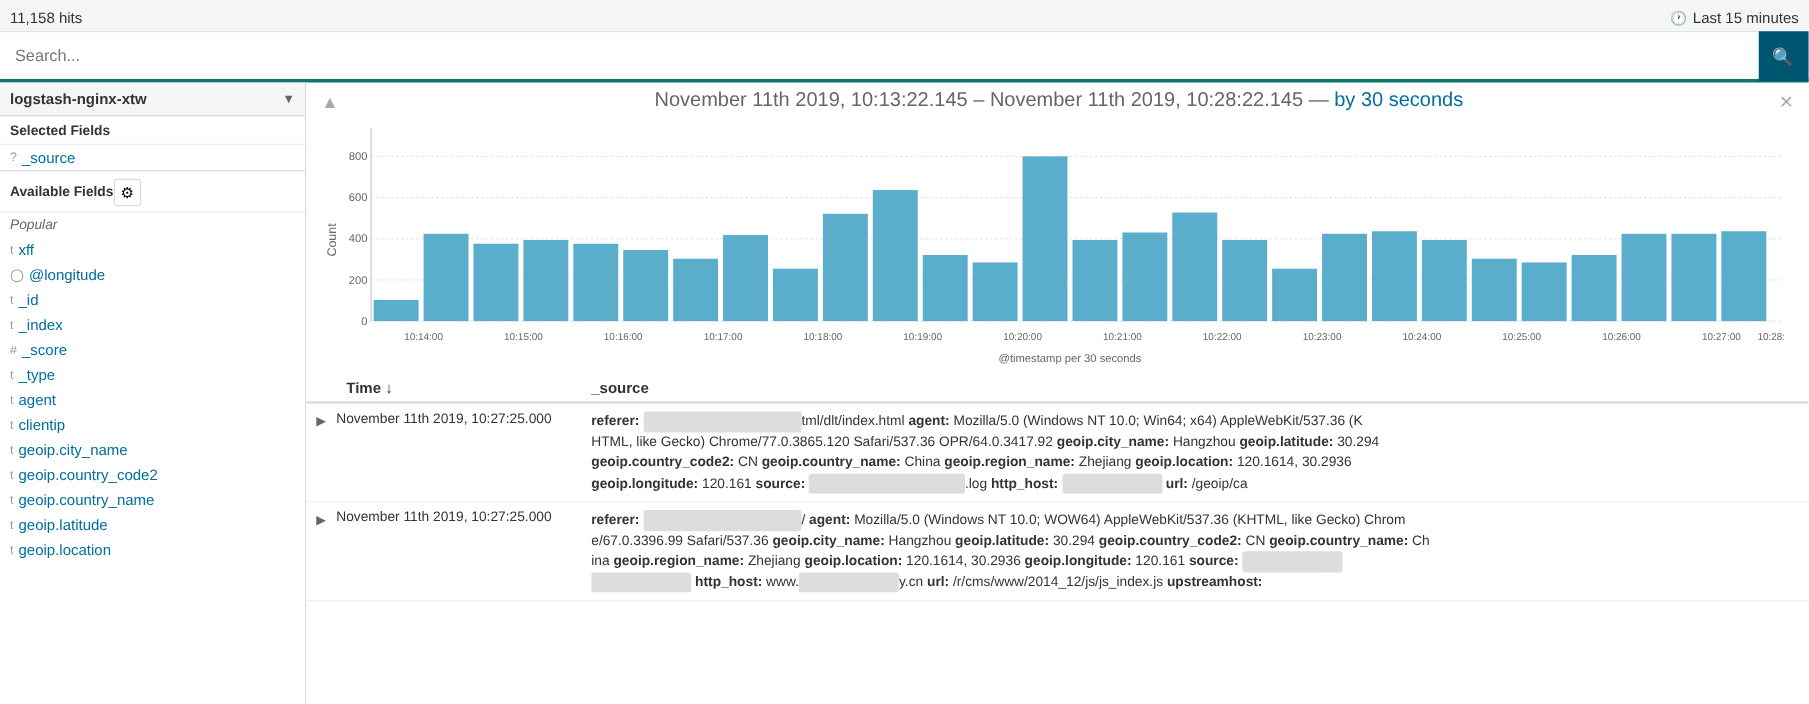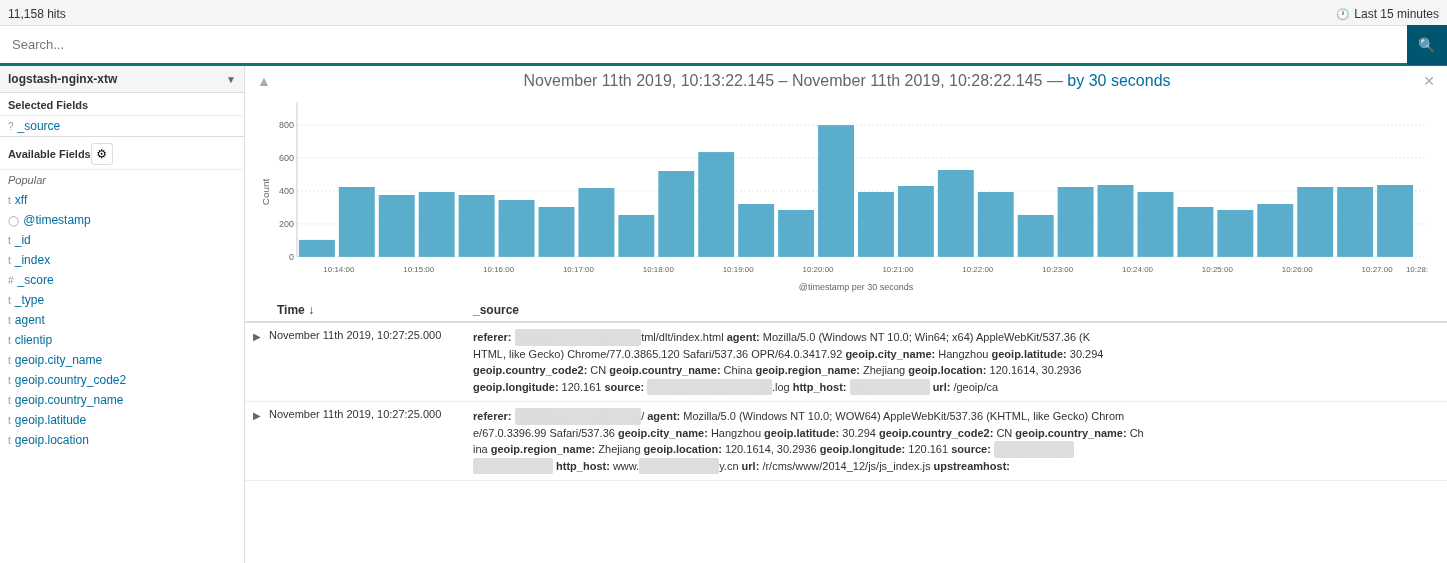--- a/index.html
+++ b/index.html
@@ -207,21 +207,21 @@
       <button class="gear-btn">⚙</button>
     </div>
     <div class="popular-label">Popular</div>
 
     <div class="sidebar-field-item">
       <span class="field-type-icon">t</span>
       <span>xff</span>
     </div>
     <div class="sidebar-field-item">
       <span class="field-type-icon">◯</span>
-      <span>@timestamp</span>
+      <span>@longitude</span>
     </div>
     <div class="sidebar-field-item">
       <span class="field-type-icon">t</span>
       <span>_id</span>
     </div>
     <div class="sidebar-field-item">
       <span class="field-type-icon">t</span>
       <span>_index</span>
     </div>
     <div class="sidebar-field-item">

